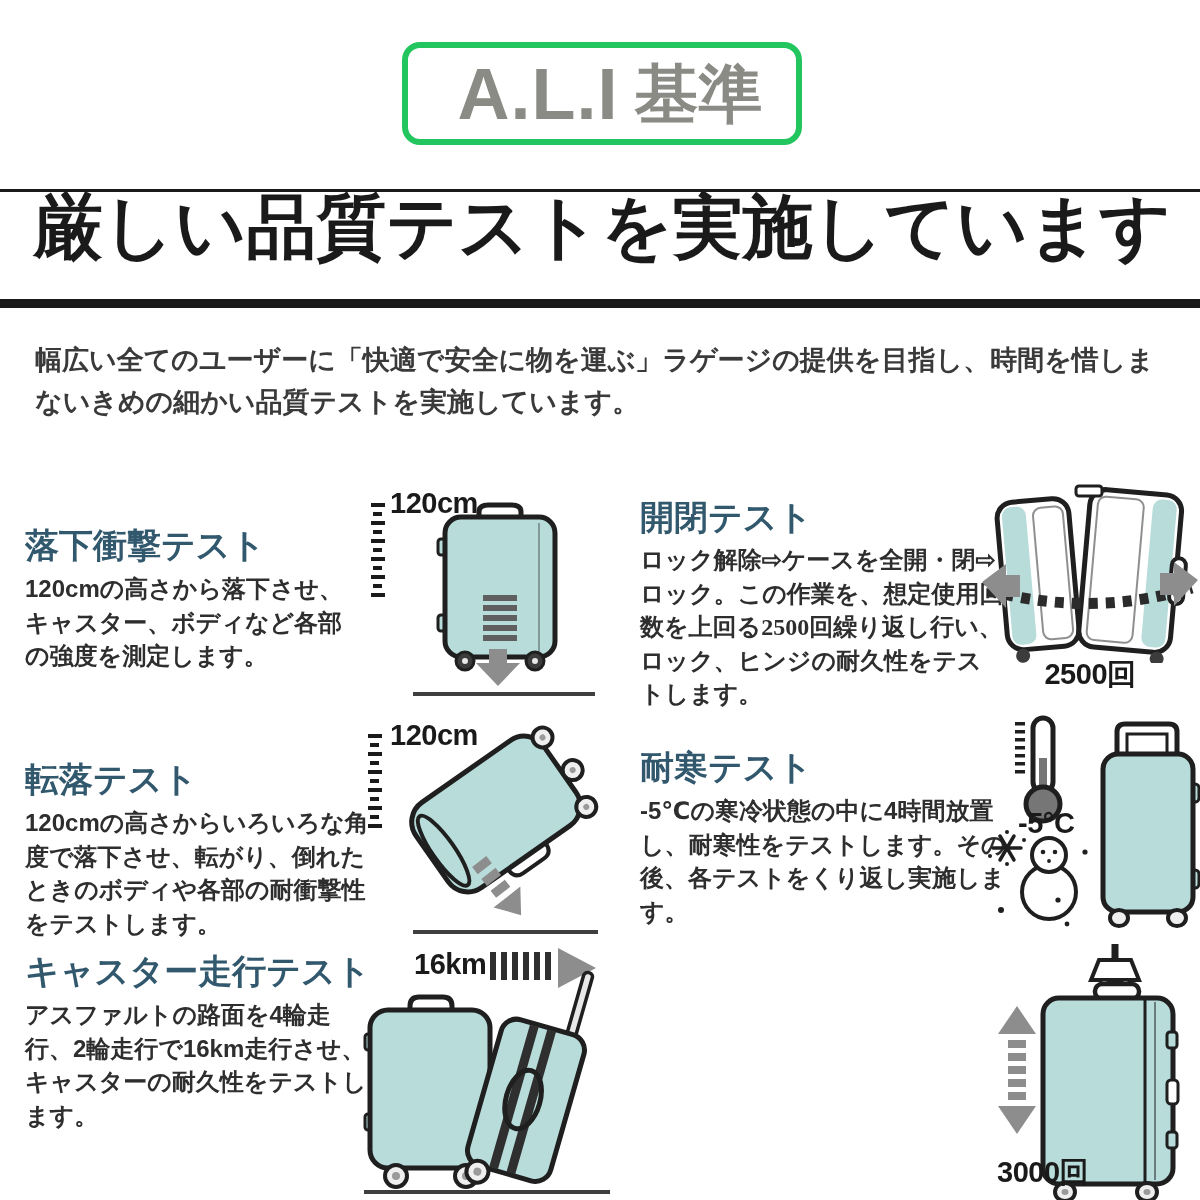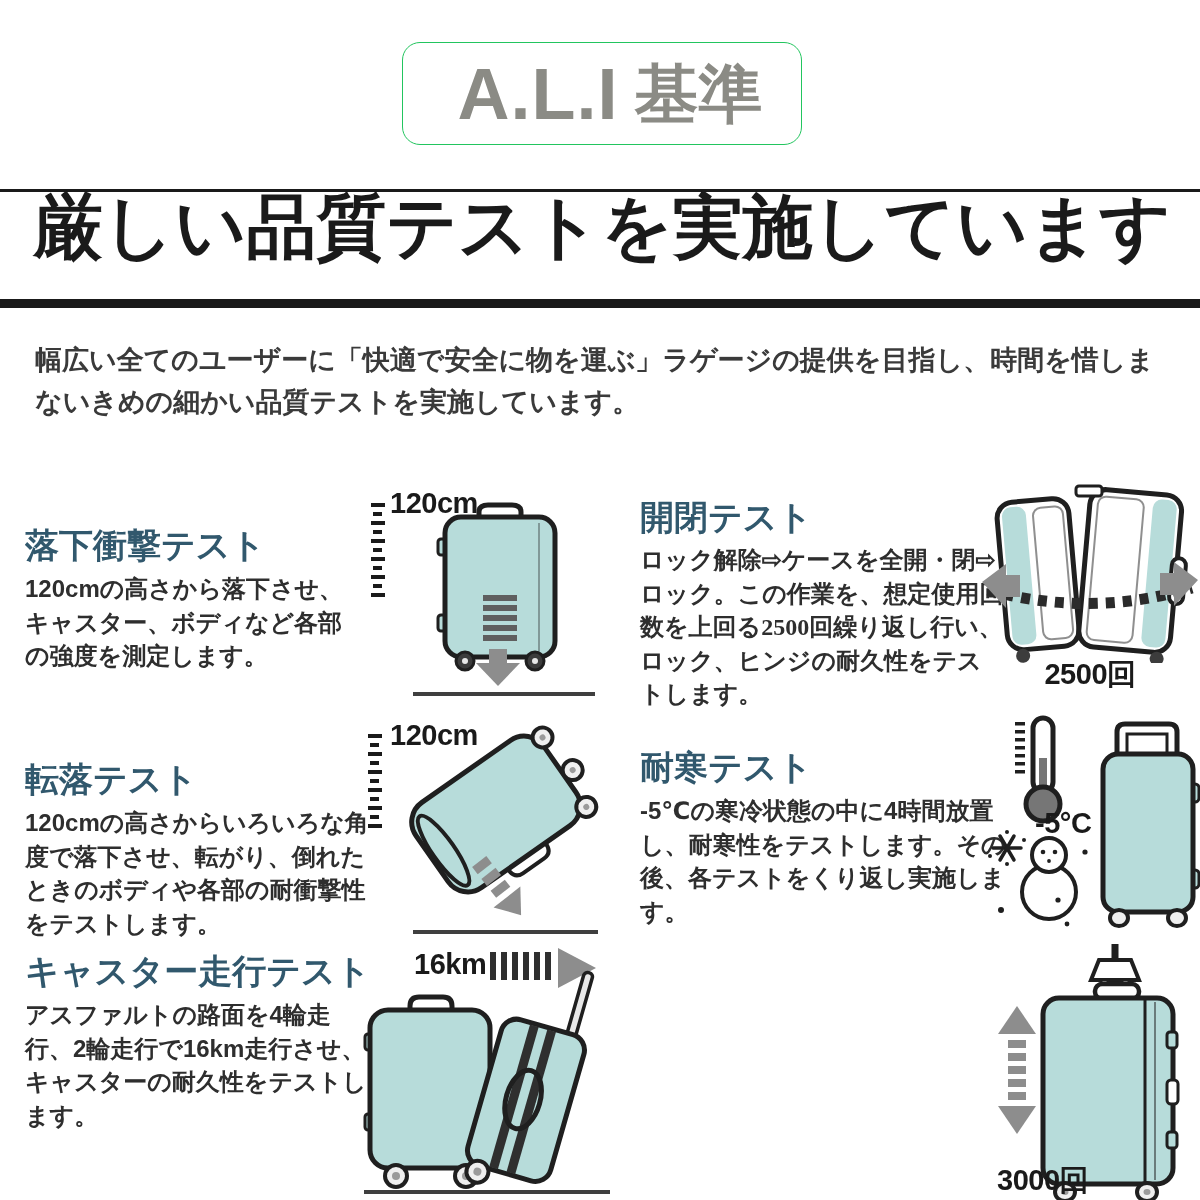--- a/index.html
+++ b/index.html
@@ -5,21 +5,21 @@
   * { margin:0; padding:0; box-sizing:border-box; }
   html,body { background:#ffffff; }
   .page {
     position:relative; width:1200px; height:1200px; background:#ffffff;
     overflow:hidden; font-family:"Liberation Sans","DejaVu Sans",sans-serif;
     color:#2a2a2a;
   }
   
   .logo-badge {
     position:absolute; left:402px; top:42px; width:400px; height:103px;
-    border:1px solid #22c55e; border-radius:18px;
+    border:6px solid #22c55e; border-radius:18px;
     display:flex; align-items:center; justify-content:center; gap:16px;
     background:#fff;
     padding-left:16px;
   }
   .logo-latin {
     font-size:72px; font-weight:bold; color:#8b8b85; letter-spacing:1px;
     line-height:1;
   }
   .logo-kanji {
     font-size:64px; font-weight:bold; color:#8b8b85; line-height:1;
@@ -227,21 +227,21 @@
       <g transform="translate(118,8)">
         <path d="M14 34 V12 Q14 4 22 4 H66 Q74 4 74 12 V34" fill="#ffffff" stroke="#1f1f1f" stroke-width="5"></path>
         <path d="M24 34 V14 H64 V34" fill="none" stroke="#1f1f1f" stroke-width="3"></path>
         <rect x="86" y="64" width="10" height="18" rx="4" fill="#b7dcda" stroke="#1f1f1f" stroke-width="3"></rect>
         <rect x="86" y="150" width="10" height="18" rx="4" fill="#b7dcda" stroke="#1f1f1f" stroke-width="3"></rect>
         <rect x="0" y="34" width="90" height="158" rx="15" fill="#b7dcda" stroke="#1f1f1f" stroke-width="5"></rect>
         <ellipse cx="16" cy="198" rx="9" ry="8" fill="#efefef" stroke="#1f1f1f" stroke-width="4"></ellipse>
         <ellipse cx="74" cy="198" rx="9" ry="8" fill="#efefef" stroke="#1f1f1f" stroke-width="4"></ellipse>
       </g>
     </svg>
-    <div class="illus-label" style="left:33px; top:97px;margin-left:17px;">-5°C</div>
+    <div class="illus-label" style="left:33px; top:97px;">-5°C</div>
   </figure>
 
   <section class="test" style="left:25px; top:952px; width:352px;">
     <h2>キャスター走行テスト</h2>
     <p>アスファルトの路面を4輪走行、2輪走行で16km走行させ、キャスターの耐久性をテストします。</p>
   </section>
 
   <figure class="illus" style="left:362px; top:942px; width:250px; height:260px;">
     <svg width="250" height="260" viewBox="0 0 250 260">
       <g fill="#2f2f2f">
@@ -302,16 +302,16 @@
       <g transform="translate(22,66)" fill="#8d8d8d">
         <polygon points="-19,26 19,26 0,-2"></polygon>
         <rect x="-9" y="32" width="18" height="8"></rect>
         <rect x="-9" y="45" width="18" height="8"></rect>
         <rect x="-9" y="58" width="18" height="8"></rect>
         <rect x="-9" y="71" width="18" height="8"></rect>
         <rect x="-9" y="84" width="18" height="8"></rect>
         <polygon points="-19,98 19,98 0,126"></polygon>
       </g>
     </svg>
-    <div class="illus-label" style="left:2px; top:224px;text-align:center;">3000回</div>
+    <div class="illus-label" style="left:2px; top:216px;text-align:center;">3000回</div>
   </figure>
 
 </div>
 
 </body></html>

